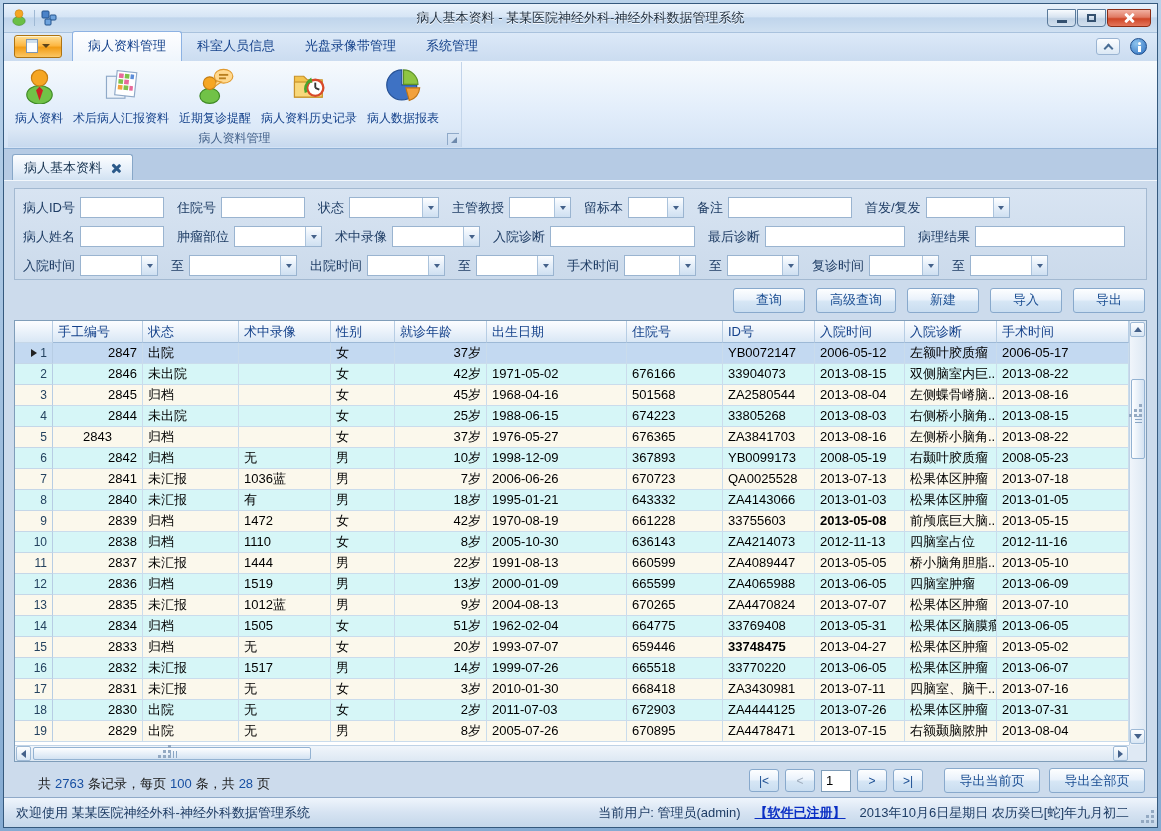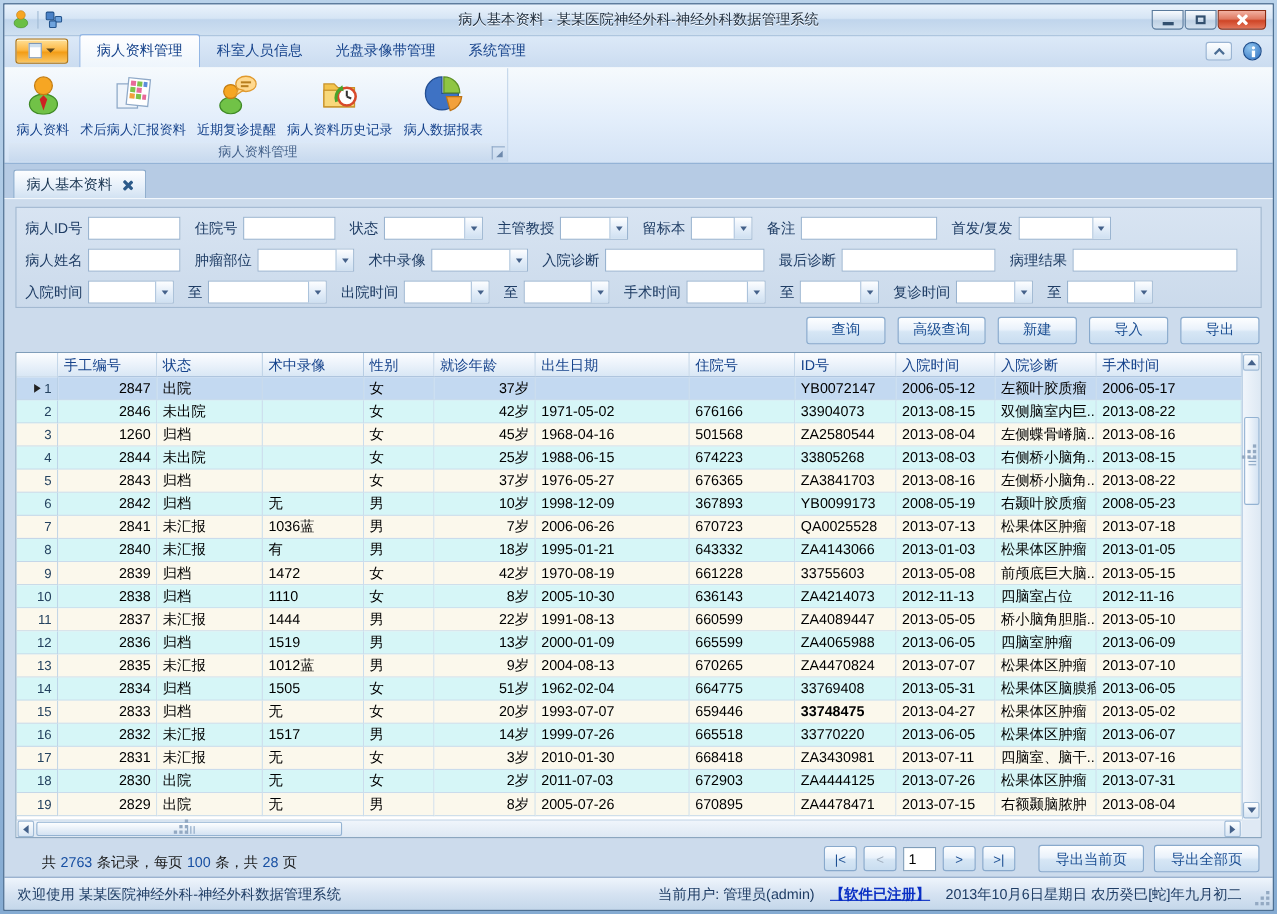--- a/index.html
+++ b/index.html
@@ -445,21 +445,21 @@
                 <div class="gc" style="width: 96px;">676166</div>
                 <div class="gc" style="width: 92px;">33904073</div>
                 <div class="gc" style="width: 90px;">2013-08-15</div>
                 <div class="gc" style="width: 92px;">双侧脑室内巨...</div>
                 <div class="gc flex1">2013-08-22</div>
               </div>
               <div class="grow odd">
                 <div class="gc ind">
                   <span>3</span>
                 </div>
-                <div class="gc r" style="width: 90px;">1260</div>
+                <div class="gc r" style="width: 90px;">2845</div>
                 <div class="gc" style="width: 96px;">归档</div>
                 <div class="gc" style="width: 92px;"></div>
                 <div class="gc" style="width: 64px;">女</div>
                 <div class="gc r" style="width: 92px;">45岁</div>
                 <div class="gc" style="width: 140px;">1968-04-16</div>
                 <div class="gc" style="width: 96px;">501568</div>
                 <div class="gc" style="width: 92px;">ZA2580544</div>
                 <div class="gc" style="width: 90px;">2013-08-04</div>
                 <div class="gc" style="width: 92px;">左侧蝶骨嵴脑...</div>
                 <div class="gc flex1">2013-08-16</div>
@@ -477,21 +477,21 @@
                 <div class="gc" style="width: 96px;">674223</div>
                 <div class="gc" style="width: 92px;">33805268</div>
                 <div class="gc" style="width: 90px;">2013-08-03</div>
                 <div class="gc" style="width: 92px;">右侧桥小脑角...</div>
                 <div class="gc flex1">2013-08-15</div>
               </div>
               <div class="grow odd">
                 <div class="gc ind">
                   <span>5</span>
                 </div>
-                <div class="gc r" style="width: 90px;">2843</div>
+                <div class="gc r" style="width: 90px; text-align: center;">2843</div>
                 <div class="gc" style="width: 96px;">归档</div>
                 <div class="gc" style="width: 92px;"></div>
                 <div class="gc" style="width: 64px;">女</div>
                 <div class="gc r" style="width: 92px;">37岁</div>
                 <div class="gc" style="width: 140px;">1976-05-27</div>
                 <div class="gc" style="width: 96px;">676365</div>
                 <div class="gc" style="width: 92px;">ZA3841703</div>
                 <div class="gc" style="width: 90px;">2013-08-16</div>
                 <div class="gc" style="width: 92px;">左侧桥小脑角...</div>
                 <div class="gc flex1">2013-08-22</div>
@@ -549,21 +549,21 @@
                   <span>9</span>
                 </div>
                 <div class="gc r" style="width: 90px;">2839</div>
                 <div class="gc" style="width: 96px;">归档</div>
                 <div class="gc" style="width: 92px;">1472</div>
                 <div class="gc" style="width: 64px;">女</div>
                 <div class="gc r" style="width: 92px;">42岁</div>
                 <div class="gc" style="width: 140px;">1970-08-19</div>
                 <div class="gc" style="width: 96px;">661228</div>
                 <div class="gc" style="width: 92px;">33755603</div>
-                <div class="gc" style="width: 90px;">2013-05-08</div>
+                <div class="gc" style="width: 90px; font-weight: bold;">2013-05-08</div>
                 <div class="gc" style="width: 92px;">前颅底巨大脑...</div>
                 <div class="gc flex1">2013-05-15</div>
               </div>
               <div class="grow even">
                 <div class="gc ind">
                   <span>10</span>
                 </div>
                 <div class="gc r" style="width: 90px;">2838</div>
                 <div class="gc" style="width: 96px;">归档</div>
                 <div class="gc" style="width: 92px;">1110</div>

